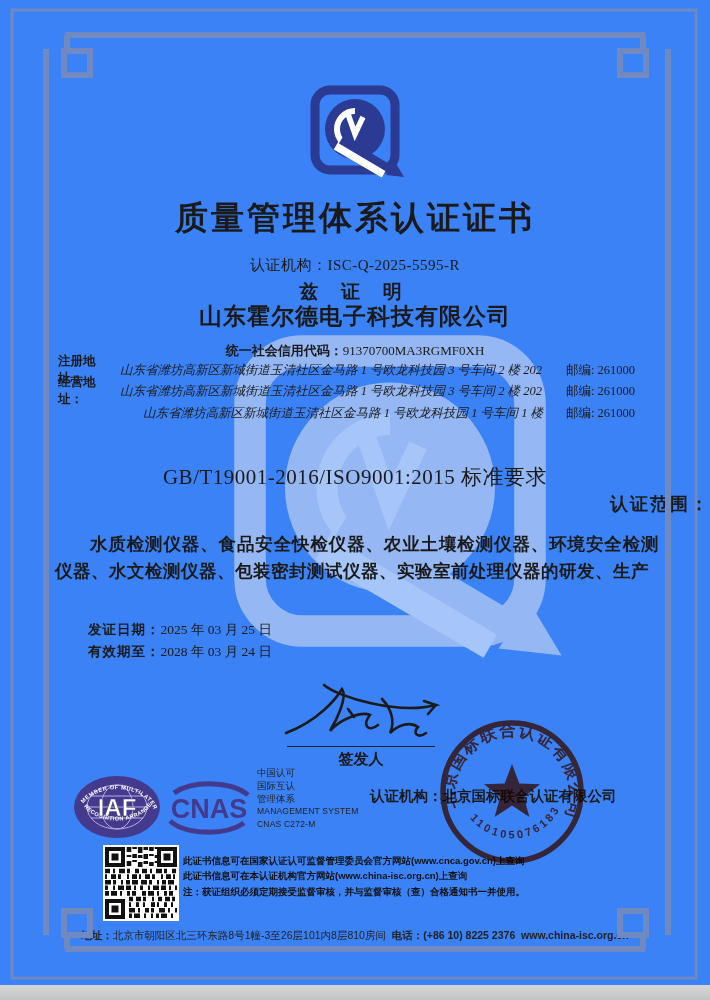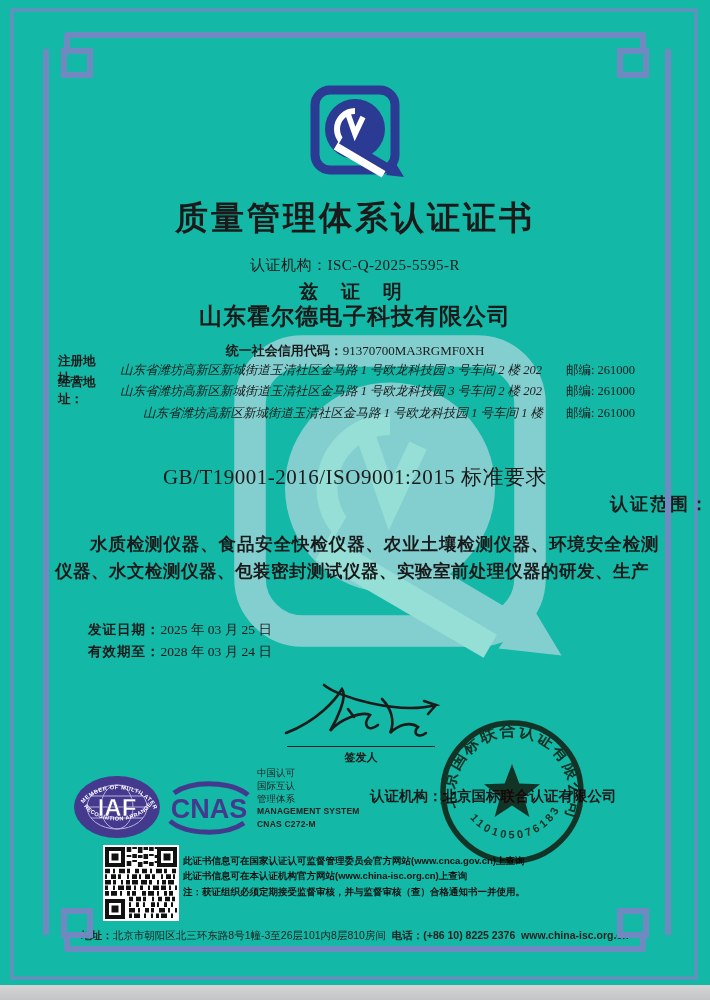--- a/index.html
+++ b/index.html
@@ -1,16 +1,16 @@
 <!DOCTYPE html>
 <html><head>
 <meta charset="utf-8">
 <style>
   html,body{margin:0;padding:0;background:#e8e8e8;}
-  .page{position:relative;width:710px;height:1000px;background:#14b8a6;overflow:hidden;
+  .page{position:relative;width:710px;height:1000px;background:#3b82f6;overflow:hidden;
         font-family:"Liberation Serif","DejaVu Serif",serif;color:#1a1a1a;}
   .abs{position:absolute;}
   .ctr{left:0;right:0;text-align:center;}
   .gray-edge{left:0;right:0;bottom:0;height:15px;background:linear-gradient(#d6d6d6,#c3c4c6);}
   
   .title{top:196px;font-size:33px;font-weight:bold;letter-spacing:3px;}
   .certno{top:256px;font-size:15px;letter-spacing:.5px;}
   .certify{top:279px;font-size:19px;font-weight:bold;letter-spacing:9px;}
   .company{top:301px;font-size:23px;font-weight:bold;letter-spacing:1px;}
   .credit{top:342px;font-size:13px;}
@@ -23,25 +23,25 @@
   .addr .zip{flex:none;width:88px;text-align:left;}
   
   .conform{top:439px;font-size:19px;font-weight:bold;letter-spacing:2px;}
   .standard{top:463px;font-size:21px;letter-spacing:.5px;}
   .scopelbl{top:492px;font-size:18px;font-weight:bold;letter-spacing:2px;text-align:right;}
   .scope{left:55px;top:531px;width:604px;font-size:17.5px;font-weight:bold;line-height:1.55;
          text-align:justify;text-indent:2em;letter-spacing:.5px;}
   .dates{left:88px;top:619px;font-size:13.5px;line-height:22px;}
   .dates b{font-weight:bold;letter-spacing:1px;}
   .signline{left:287px;top:746px;width:148px;border-top:1.5px solid #222;}
-  .signerlbl{left:287px;top:750px;width:148px;text-align:center;font-size:11px;font-weight:bold;
+  .signerlbl{left:287px;top:750px;width:148px;text-align:center;font-size:15px;font-weight:bold;
              font-family:"Liberation Sans",sans-serif;}
   
   .accred{left:257px;top:766px;font-family:"Liberation Sans",sans-serif;line-height:13px;font-size:9.5px;color:#222;}
-  .accred .en{font-weight:bold;font-size:8.5px;letter-spacing:.2px;}
+  .accred .en{font-weight:normal;font-size:8.5px;letter-spacing:.2px;}
   .bodyline{left:370px;top:787px;font-size:14.5px;font-weight:bold;
             font-family:"Liberation Sans",sans-serif;z-index:3;}
   .stamp{left:438px;top:718px;z-index:4;mix-blend-mode:multiply;opacity:.92;}
   .notes{left:183px;top:853px;font-size:9.5px;line-height:1.62;font-weight:600;
          font-family:"Liberation Sans",sans-serif;color:#111;z-index:3;}
   .footer{left:60px;right:60px;top:929px;text-align:center;font-size:10.5px;
           font-family:"Liberation Sans",sans-serif;color:#222;}
   .footer b{font-weight:bold;}
   .wm{left:222px;top:330px;z-index:0;opacity:.55;}
   .z1{z-index:1;}

